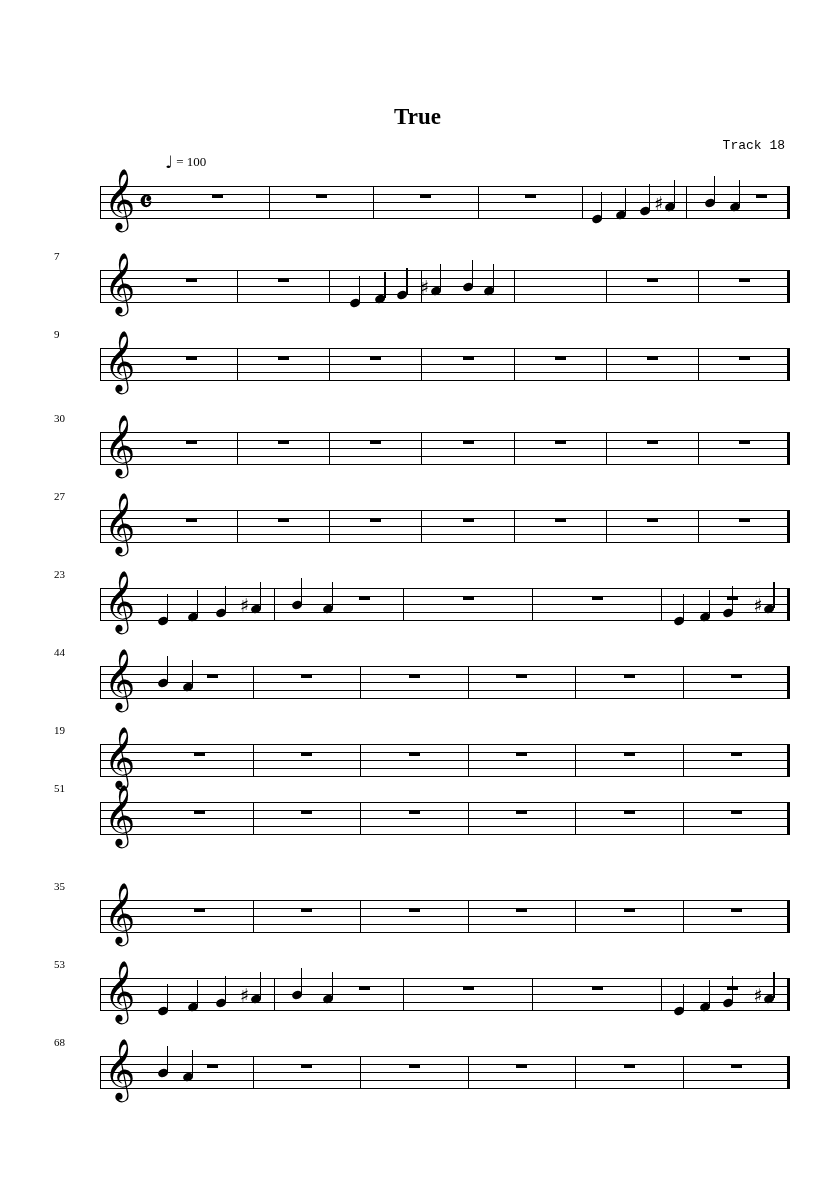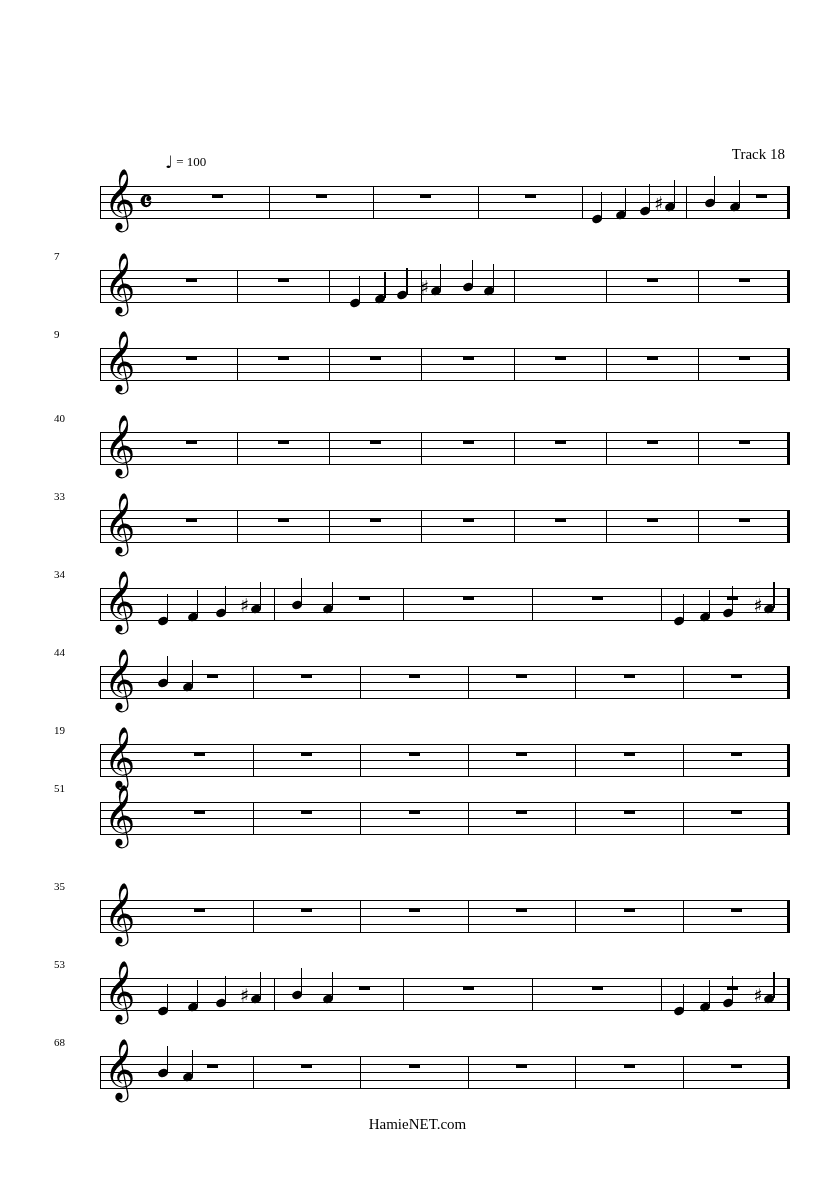--- a/index.html
+++ b/index.html
@@ -25,24 +25,24 @@
     top: 104px;
     left: 0;
     width: 835px;
     text-align: center;
     font-size: 23px;
     font-weight: bold;
     font-family: "Liberation Serif", serif;
   }
   .track-label {
     position: absolute;
-    top: 146px;
+    top: 138px;
     right: 50px;
-    font-size: 15px;
-    font-family: Liberation Serif, serif;
+    font-size: 13px;
+    font-family: Liberation Mono, monospace;
   }
   .footer {
     position: absolute;
     bottom: 48px;
     left: 0;
     width: 835px;
     text-align: center;
     font-size: 15px;
     font-family: "Liberation Serif", serif;
   }
@@ -164,20 +164,21 @@
     font-size: 19px;
     line-height: 1;
     font-family: "DejaVu Sans", sans-serif;
   }
 </style>
 </head>
 <body>
 
 <div class="page">
 
+  <div class="title">True</div>
   <div class="track-label">Track 18</div>
 
   <div id="systems-container">
       <div class="system" style="top: 168px;">
         <div class="staff">
           <div class="line l0"></div>
           <div class="line l1"></div>
           <div class="line l2"></div>
           <div class="line l3"></div>
           <div class="line l4"></div>
@@ -293,21 +294,21 @@
           <div class="rest" style="left: 186.071px;"></div>
           <div class="rest" style="left: 278.214px;"></div>
           <div class="rest" style="left: 370.357px;"></div>
           <div class="rest" style="left: 462.5px;"></div>
           <div class="rest" style="left: 554.643px;"></div>
           <div class="rest" style="left: 646.786px;"></div>
           <div class="rest" style="left: 738.929px;"></div>
         </div>
       </div>
       <div class="system" style="top: 414px;">
-        <div class="sysnum">40</div>
+        <div class="sysnum">30</div>
         <div class="staff">
           <div class="line l0"></div>
           <div class="line l1"></div>
           <div class="line l2"></div>
           <div class="line l3"></div>
           <div class="line l4"></div>
           <div class="clef">𝄞</div>
           <div class="barline start"></div>
           <div class="barline" style="left: 237.143px;"></div>
           <div class="barline" style="left: 329.286px;"></div>
@@ -319,21 +320,21 @@
           <div class="rest" style="left: 186.071px;"></div>
           <div class="rest" style="left: 278.214px;"></div>
           <div class="rest" style="left: 370.357px;"></div>
           <div class="rest" style="left: 462.5px;"></div>
           <div class="rest" style="left: 554.643px;"></div>
           <div class="rest" style="left: 646.786px;"></div>
           <div class="rest" style="left: 738.929px;"></div>
         </div>
       </div>
       <div class="system" style="top: 492px;">
-        <div class="sysnum">33</div>
+        <div class="sysnum">27</div>
         <div class="staff">
           <div class="line l0"></div>
           <div class="line l1"></div>
           <div class="line l2"></div>
           <div class="line l3"></div>
           <div class="line l4"></div>
           <div class="clef">𝄞</div>
           <div class="barline start"></div>
           <div class="barline" style="left: 237.143px;"></div>
           <div class="barline" style="left: 329.286px;"></div>
@@ -345,21 +346,21 @@
           <div class="rest" style="left: 186.071px;"></div>
           <div class="rest" style="left: 278.214px;"></div>
           <div class="rest" style="left: 370.357px;"></div>
           <div class="rest" style="left: 462.5px;"></div>
           <div class="rest" style="left: 554.643px;"></div>
           <div class="rest" style="left: 646.786px;"></div>
           <div class="rest" style="left: 738.929px;"></div>
         </div>
       </div>
       <div class="system" style="top: 570px;">
-        <div class="sysnum">34</div>
+        <div class="sysnum">23</div>
         <div class="staff">
           <div class="line l0"></div>
           <div class="line l1"></div>
           <div class="line l2"></div>
           <div class="line l3"></div>
           <div class="line l4"></div>
           <div class="clef">𝄞</div>
           <div class="barline start"></div>
           <div class="barline" style="left: 274px;"></div>
           <div class="barline" style="left: 403px;"></div>
@@ -612,15 +613,14 @@
             <div class="stem"></div>
           </div>
           <div class="note" style="left: 182.625px; top: 16.5px;">
             <div class="head"></div>
             <div class="stem"></div>
           </div>
         </div>
       </div>
     </div>
 
-  <div class="footer">HamieNET.com</div>
 
 </div>
 
 </body></html>

